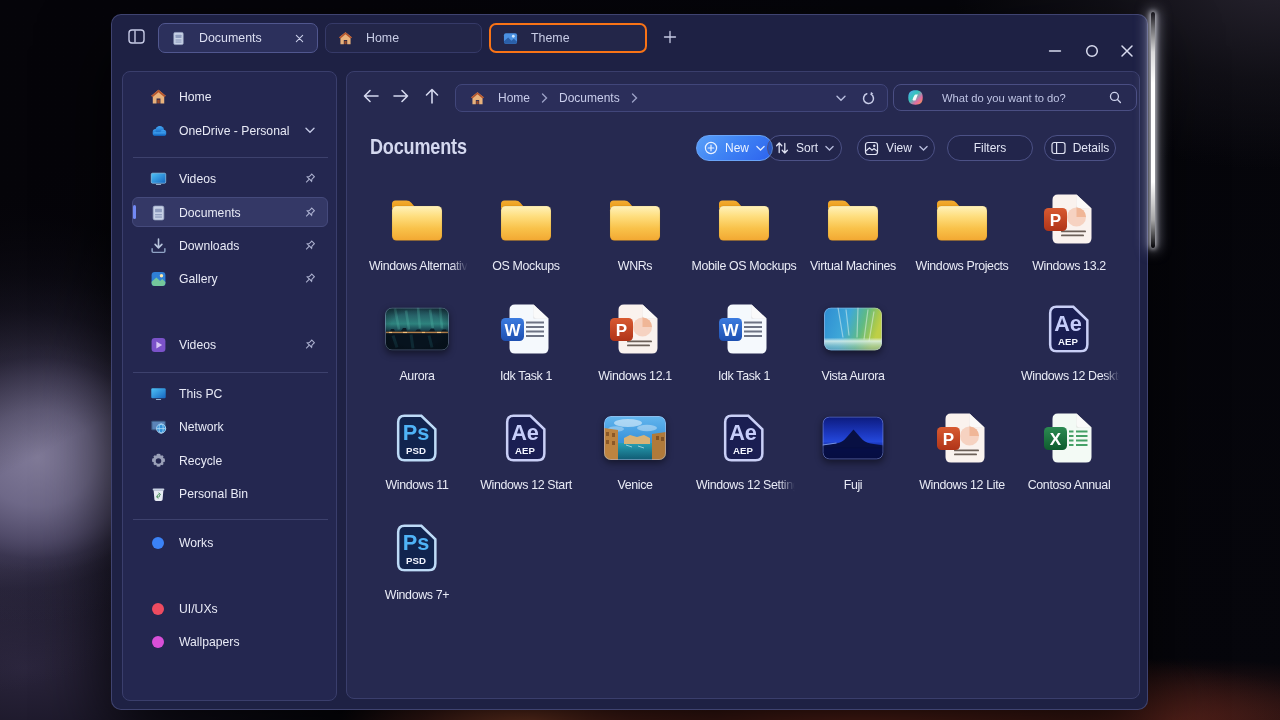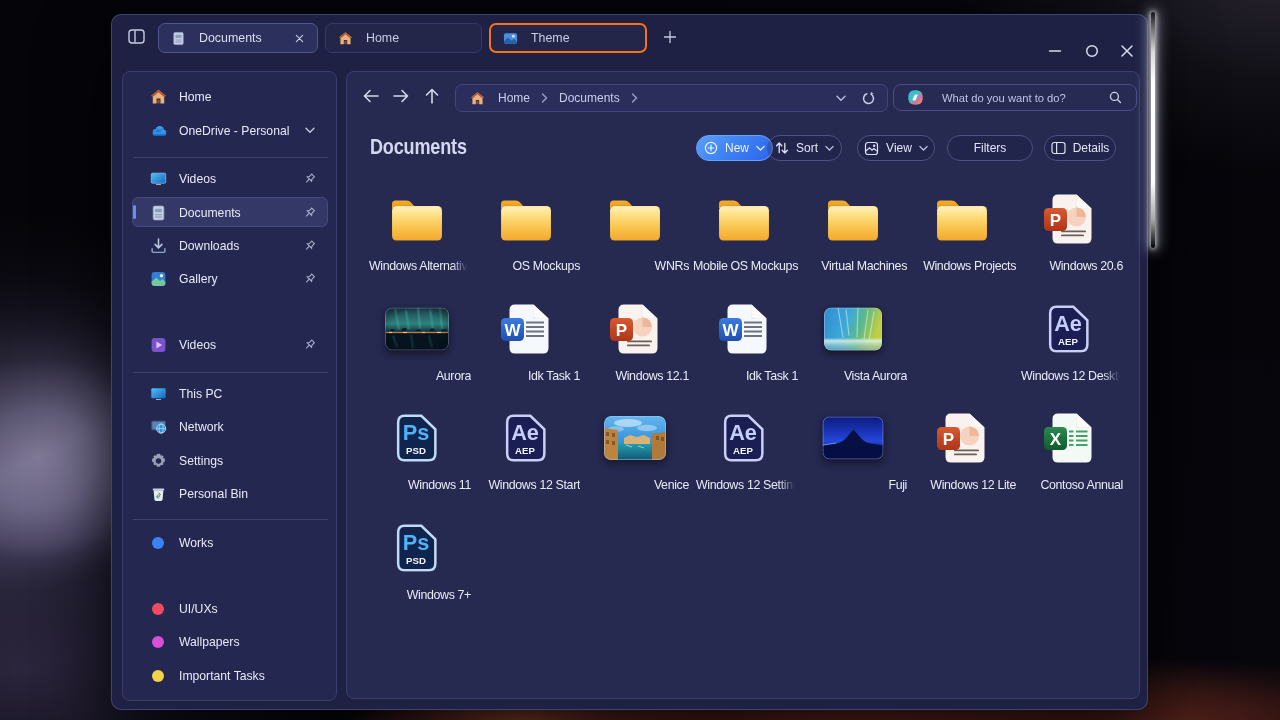--- a/index.html
+++ b/index.html
@@ -56,21 +56,21 @@
   #htitle{position:absolute;left:23px;top:63px;font-size:21.5px;font-weight:700;letter-spacing:-.2px;color:#d4d8ef;transform:scaleX(.84);transform-origin:left center;}
   .btn{position:absolute;top:63px;height:26px;border-radius:13px;border:1px solid #4c5186;display:flex;align-items:center;justify-content:center;font-size:12px;color:#e2e5f5;background:rgba(25,27,58,.25);}
   #bnew{left:349px;width:77px;background:linear-gradient(140deg,#5aa0f8 0%,#3f83f4 45%,#2d63ee 100%);border:1px solid #6aa4f8;color:#eaf2ff;}
   #bsort{left:420px;width:75px;}
   #bview{left:510px;width:78px;}
   #bfilter{left:600px;width:86px;gap:28px;}
   #bdetail{left:697px;width:72px;}
   .chev{width:9px;height:9px;margin-left:7px;}
   
   .cell{position:absolute;width:108px;height:100px;}
-  .lb{position:absolute;top:74px;left:0;right:0;text-align:right;font-size:12.4px;color:#e9ebf6;letter-spacing:-.35px;white-space:nowrap;overflow:hidden;}
+  .lb{position:absolute;top:74px;left:0;right:0;text-align:center;font-size:12.4px;color:#e9ebf6;letter-spacing:-.35px;white-space:nowrap;overflow:hidden;}
   .lbfade{-webkit-mask-image:linear-gradient(90deg,#000 82%,transparent 97%);mask-image:linear-gradient(90deg,#000 82%,transparent 97%);text-align:left;padding-left:6px;}
   .ic{position:absolute;left:50%;top:34px;transform:translate(-50%,-50%);}
 </style>
 </head>
 <body>
 <div id="bg"></div>
 <div id="win">
 
   <svg class="abs" style="left:16px;top:14px" width="17" height="15" viewBox="0 0 17 15">
     <rect x="1" y="1" width="15" height="13" rx="3" fill="none" stroke="#c7cbe6" stroke-width="1.4"></rect>
@@ -243,21 +243,21 @@
           <ellipse cx="10.5" cy="9.5" rx="1.9" ry="4.3" fill="none" stroke="#bde0f8" stroke-width=".7"></ellipse>
           <line x1="6.2" y1="9.5" x2="14.8" y2="9.5" stroke="#bde0f8" stroke-width=".7"></line>
         </svg>
       <span class="stx">Network</span>
     </div>
     <div class="srow" style="top:374px">
       <svg class="sic" viewBox="0 0 16 16">
           <path d="M8 1.2 l1.6 .3 .5 1.6 1.5 -.6 1.2 1.2 -.6 1.5 1.6 .5 .3 1.6 -.3 1.6 -1.6 .5 .6 1.5 -1.2 1.2 -1.5 -.6 -.5 1.6 -1.6 .3 -1.6 -.3 -.5 -1.6 -1.5 .6 -1.2 -1.2 .6 -1.5 -1.6 -.5 -.3 -1.6 .3 -1.6 1.6 -.5 -.6 -1.5 1.2 -1.2 1.5 .6 .5 -1.6 Z" fill="#9aa0b8"></path>
           <circle cx="8" cy="8" r="2.6" fill="#242750"></circle>
         </svg>
-      <span class="stx">Settings</span>
+      <span class="stx">Recycle</span>
     </div>
     <div class="srow" style="top:407px">
       <svg class="sic" viewBox="0 0 16 16">
           <path d="M3.4 4.5 h9.2 l-.75 8.6 q-.12 1.4 -1.52 1.4 h-4.66 q-1.4 0 -1.52 -1.4 Z" fill="#e7ebf4"></path>
           <rect x="2.5" y="2.8" width="11" height="1.8" rx=".9" fill="#c8d2e2"></rect>
           <path d="M8 7 l1.8 1.2 -.5 .8 M7.9 12 l-1.7 -1.1 .5 -.9" stroke="#3f8a4f" stroke-width=".9" fill="none"></path>
           <circle cx="8" cy="9.7" r="1.1" fill="none" stroke="#3f8a4f" stroke-width=".8"></circle>
         </svg>
       <span class="stx">Personal Bin</span>
     </div>
@@ -266,24 +266,20 @@
         <span class="dot" style="background:#3b82f6"></span>
         <span class="stx">Works</span>
       </div>
     <div class="srow" style="top:522px">
         <span class="dot" style="background:#ee4b60"></span>
         <span class="stx">UI/UXs</span>
       </div>
     <div class="srow" style="top:555px">
         <span class="dot" style="background:#d84fd8"></span>
         <span class="stx">Wallpapers</span>
-      </div>
-    <div class="srow" style="top:589px">
-        <span class="dot" style="background:#f2d44b"></span>
-        <span class="stx">Important Tasks</span>
       </div>
   </div>
   <div id="main">
 
     <svg class="navarrow" style="left:14px" viewBox="0 0 20 20">
         <path d="M17 10 H3.5 M9 4.5 L3.5 10 L9 15.5" stroke="#d4d8ee" stroke-width="1.6" fill="none" stroke-linecap="round" stroke-linejoin="round"></path>
       </svg>
     <svg class="navarrow" style="left:44px" viewBox="0 0 20 20">
         <path d="M3 10 H16.5 M11 4.5 L16.5 10 L11 15.5" stroke="#d4d8ee" stroke-width="1.6" fill="none" stroke-linecap="round" stroke-linejoin="round"></path>
       </svg>
@@ -507,21 +503,21 @@
 <path d="M15 1.5 H33.5 L48.5 15.5 V45 Q48.5 50.5 43 50.5 H15 Q9.5 50.5 9.5 45 V7 Q9.5 1.5 15 1.5 Z" fill="#faf2ee"></path>
 <path d="M33.5 1.5 L48.5 15.5 H33.5 Z" fill="rgba(140,120,110,.22)"></path>
 <path d="M33.5 1.5 L48.5 15.5 H37 Q33.5 15.5 33.5 12 Z" fill="#fff" opacity=".85"></path>
 <circle cx="33.5" cy="24" r="9.5" fill="#f5cdb9" opacity=".85"></circle>
           <path d="M33.5 14.5 A9.5 9.5 0 0 1 43 24 L33.5 24 Z" fill="#efb292" opacity=".9"></path>
           <rect x="18" y="37.5" width="25" height="1.8" rx=".9" fill="#6b5f58"></rect>
           <rect x="18" y="41.5" width="23" height="1.8" rx=".9" fill="#6b5f58"></rect>
 <rect x="1" y="15" width="23" height="23" rx="4.5" fill="url(#sqa)"></rect>
 <text x="12.5" y="32.5" font-family="Liberation Sans,sans-serif" font-size="17" font-weight="bold" fill="#fff" text-anchor="middle">P</text>
 </svg>
-        <div class="lb">Windows 20.6</div>
+        <div class="lb">Windows 13.2</div>
       </div>
 <div class="cell" style="left:16px;top:222.5px">
         <svg class="ic" width="64" height="43" viewBox="0 0 64 43" style="border-radius:7px;box-shadow:0 3px 7px rgba(0,0,0,.45)">
 <defs>
             <linearGradient id="au1" x1="0" y1="0" x2="0" y2="1">
               <stop offset="0" stop-color="#16353f"></stop>
               <stop offset=".18" stop-color="#266067"></stop>
               <stop offset=".38" stop-color="#2e837e"></stop>
               <stop offset=".5" stop-color="#1d4f58"></stop>
               <stop offset=".58" stop-color="#0e2533"></stop>

